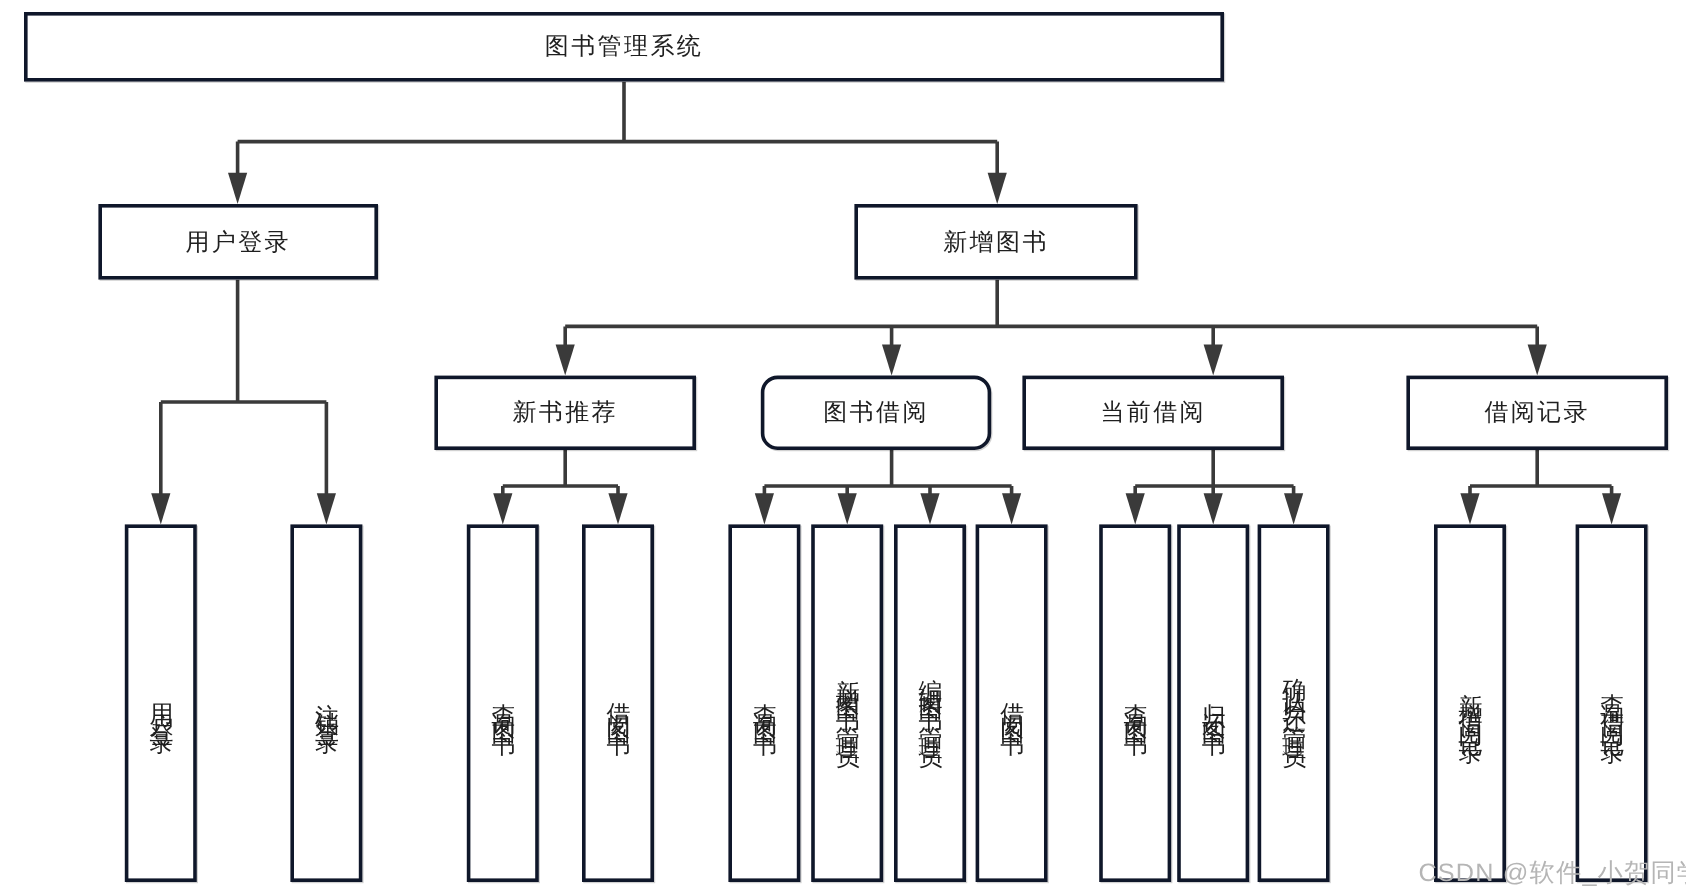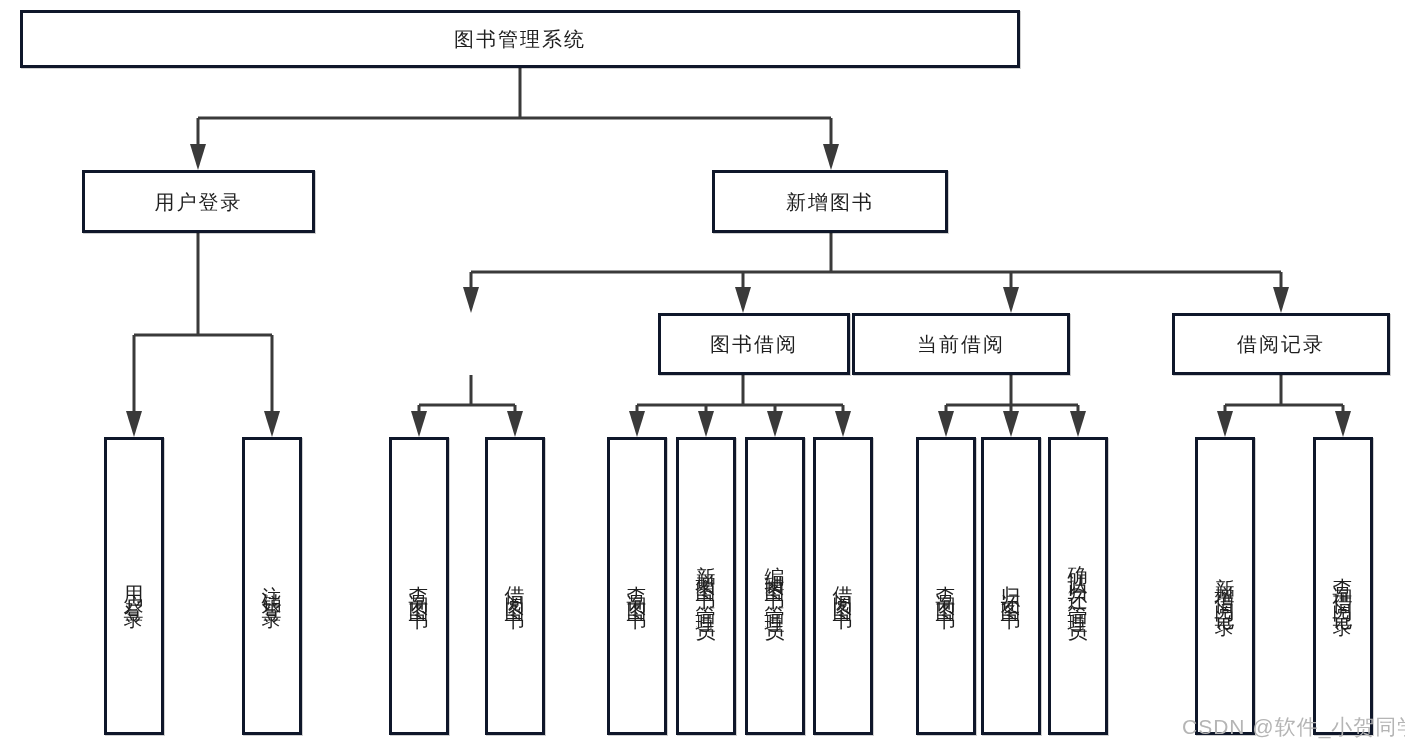--- a/index.html
+++ b/index.html
@@ -94,21 +94,24 @@
     <span class="lbl">图书管理系统</span>
   </div>
 
   <div class="node h" style="left:82px; top:170px; width:233px; height:63px;">
     <span class="lbl">用户登录</span>
   </div>
   <div class="node h" style="left:712px; top:170px; width:236px; height:63px;">
     <span class="lbl">新增图书</span>
   </div>
 
-  <div class="node h" style="left:658px; top:313px; width:192px; height:62px;">
+  <div class="node h" style="left:362px; top:313px; width:218px; height:62px;">
+    <span class="lbl">新书推荐</span>
+  </div>
+  <div class="node h" style="left:634px; top:313px; width:192px; height:62px;border-radius:14px;">
     <span class="lbl">图书借阅</span>
   </div>
   <div class="node h" style="left:852px; top:313px; width:218px; height:62px;">
     <span class="lbl">当前借阅</span>
   </div>
   <div class="node h" style="left:1172px; top:313px; width:218px; height:62px;">
     <span class="lbl">借阅记录</span>
   </div>
 
   <div class="node v" style="left:104px; top:437px; width:60px; height:298px;">

